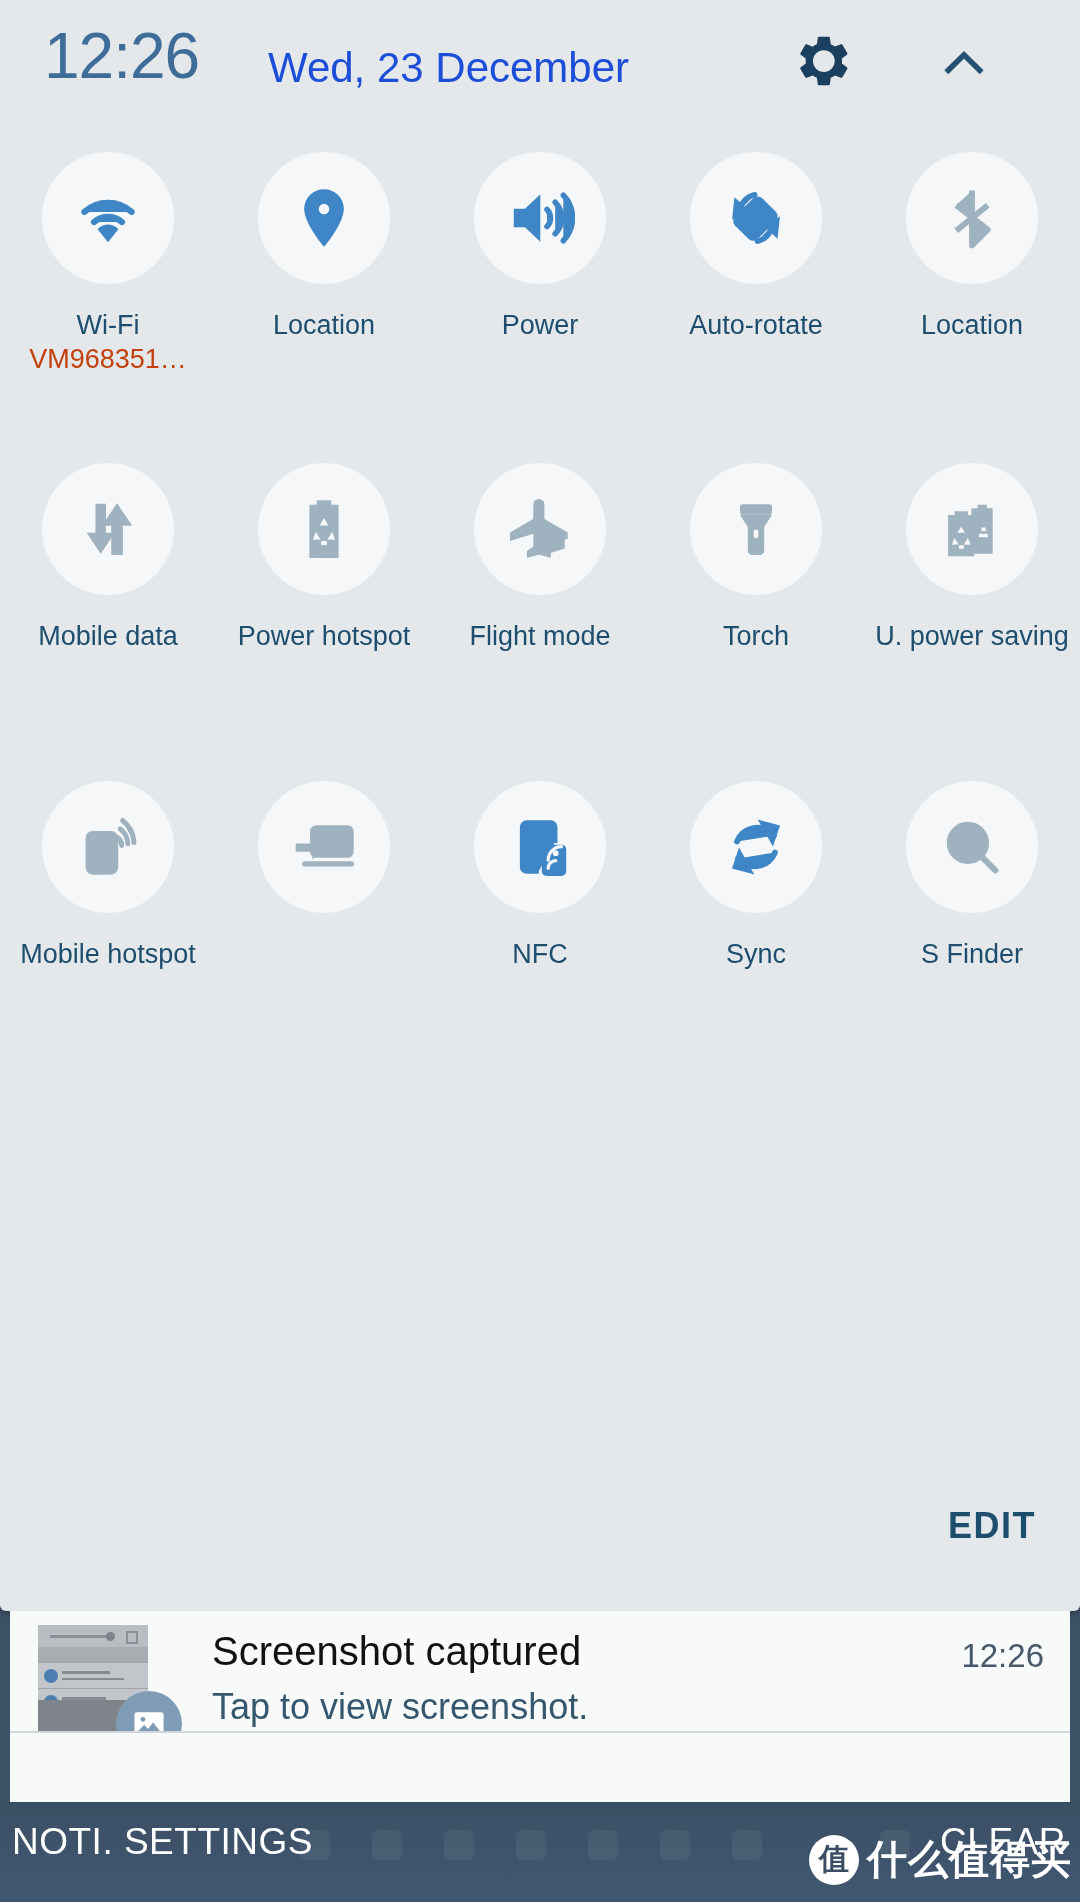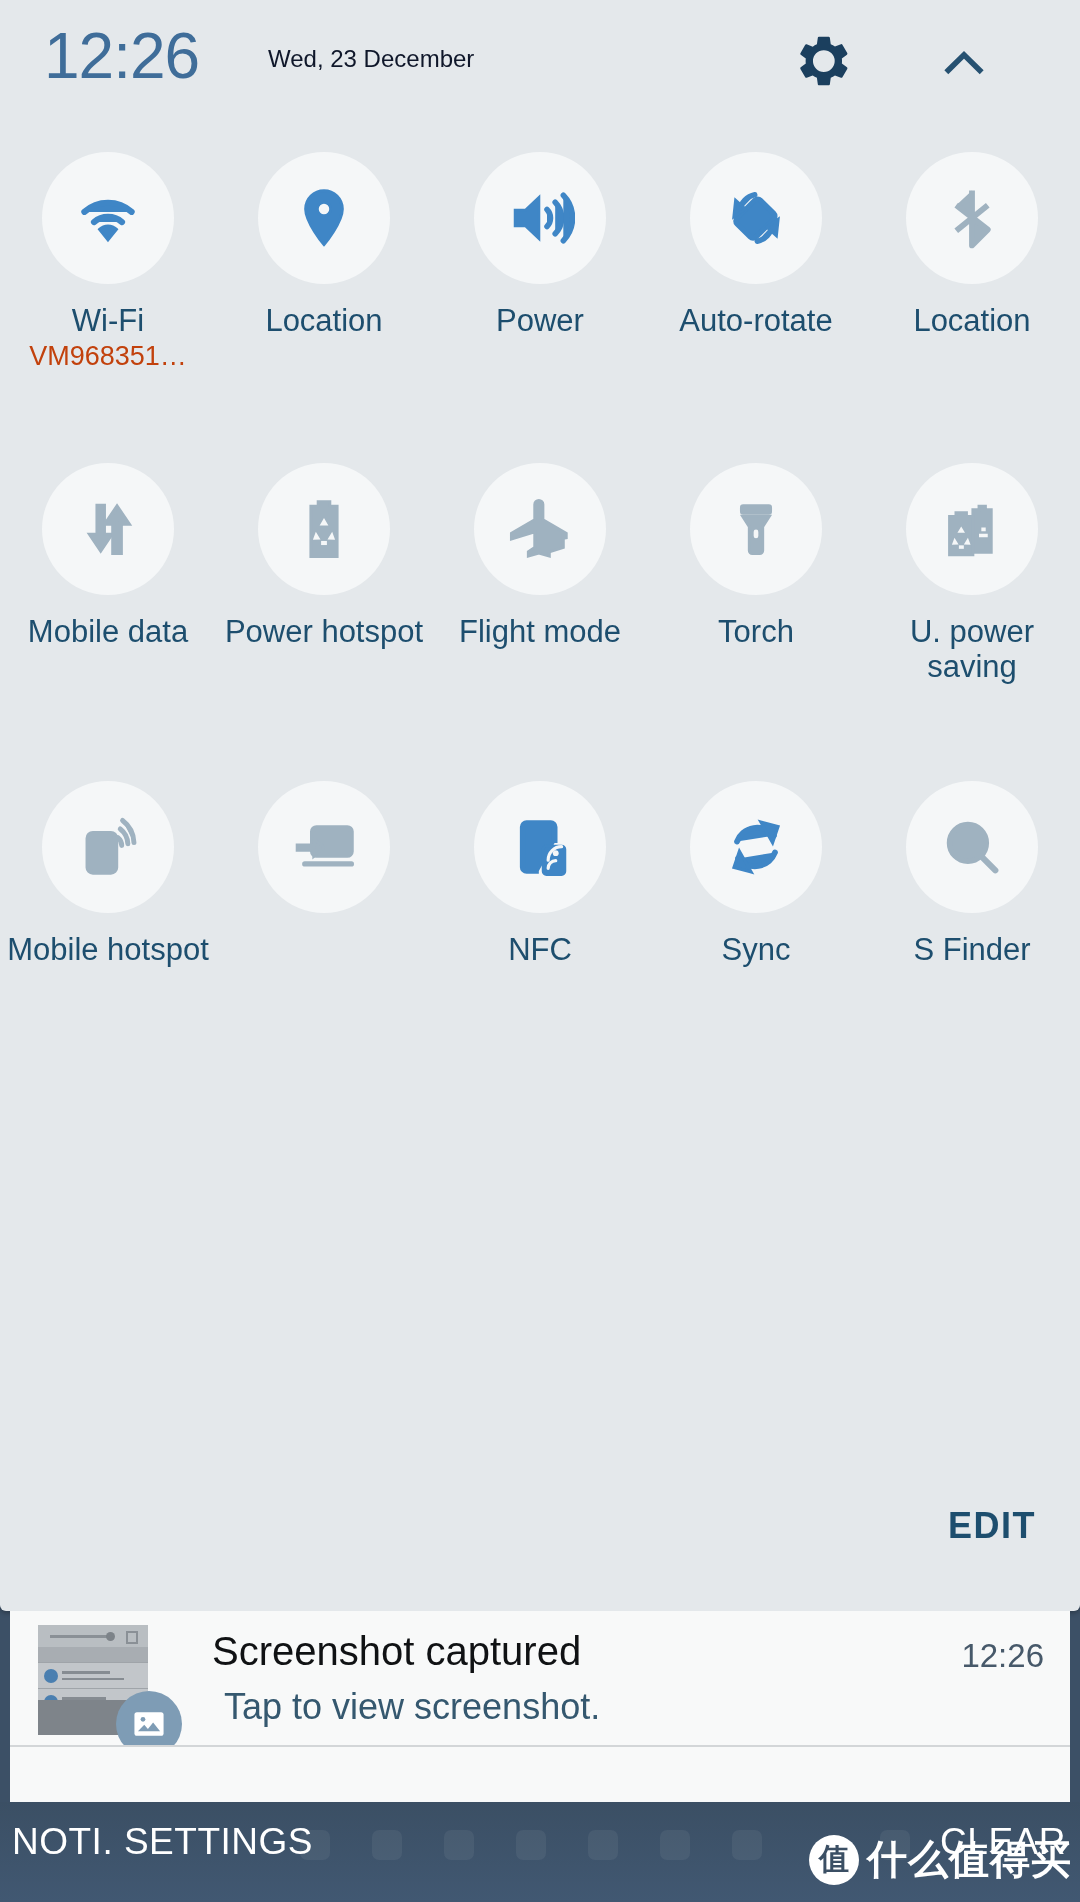--- a/index.html
+++ b/index.html
@@ -22,21 +22,21 @@
 
   
   #header { position:relative; height:120px; }
   #clock {
     position:absolute; left:44px; top:24px;
     font-size:64px; color:#3f6d99; font-weight:300;
     letter-spacing:-1px; line-height:1;
   }
   #date {
     position:absolute; left:268px; top:47px;
-    font-size:24px; color:#0f172a; font-weight:400; line-height:1;
+    font-size:42px; color:#1d4ed8; font-weight:400; line-height:1;
   }
   #gear-btn {
     position:absolute; left:795px; top:32px;
     width:58px; height:58px;
   }
   #collapse-btn {
     position:absolute; left:935px; top:34px;
     width:58px; height:58px;
   }
 
@@ -53,22 +53,22 @@
     padding-top:26px;
   }
   .tile.r3 { height:318px; }
   .circle {
     width:132px; height:132px; border-radius:50%;
     background:#f5f7f8;
     display:flex; align-items:center; justify-content:center;
     flex:none;
   }
   .tile-label {
-    margin-top:19px;
-    font-size:31px; color:#1d4e6e; text-align:center;
+    margin-top:26px;
+    font-size:27px; color:#1d4e6e; text-align:center;
     line-height:1.13; max-width:206px; font-weight:400;
   }
   .tile-sub {
     margin-top:4px;
     font-size:27px; color:#c2410c; text-align:center; line-height:1.1;
   }
   .on  { fill:#3f86c6; stroke:#3f86c6; }
   .off { fill:#9fb2c0; stroke:#9fb2c0; }
 
   
@@ -79,21 +79,21 @@
     text-align:center;
   }
 
   
   #notif-wrap {
     position:absolute; left:10px; top:1611px; width:1060px;
   }
   .notif-card {
     background:#f8f9f9; position:relative;
   }
-  #notif-main { height:134px; }
+  #notif-main { height:120px; }
   #notif-empty { height:74px; border-top:2px solid #d3d6d8; }
   #thumb {
     position:absolute; left:28px; top:14px; width:110px; height:110px;
     background:#8f9499; overflow:hidden;
   }
   .th-top { position:absolute; left:0; top:0; width:110px; height:22px; background:#b9bec2; }
   .th-slider { position:absolute; left:12px; top:10px; width:62px; height:3px; background:#8a9096; }
   .th-knob { position:absolute; left:68px; top:7px; width:9px; height:9px; border-radius:50%; background:#7d8389; }
   .th-sq { position:absolute; left:88px; top:6px; width:12px; height:13px; border:2px solid #8a9096; }
   .th-bar { position:absolute; left:0; width:110px; height:15px; background:#a8adb2; }
@@ -105,21 +105,21 @@
     position:absolute; left:106px; top:80px; width:66px; height:66px;
     border-radius:50%; background:#7e9cb5;
     display:flex; align-items:center; justify-content:center;
   }
   #notif-title {
     position:absolute; left:202px; top:20px;
     font-size:40px; color:#101214; font-weight:400; line-height:1;
   }
   #notif-body {
     position:absolute; left:202px; top:78px;
-    font-size:36px; color:#35586f; font-weight:400; line-height:1;margin-left:12px;
+    font-size:36px; color:#35586f; font-weight:400; line-height:1;
   }
   #notif-time {
     position:absolute; right:26px; top:28px;
     font-size:33px; color:#47596a; line-height:1;
   }
 
   
   #bottom-bar {
     position:absolute; left:0; bottom:0; width:1080px; height:100px;
     background:linear-gradient(180deg,#3b4f64 0%,#415872 100%);

